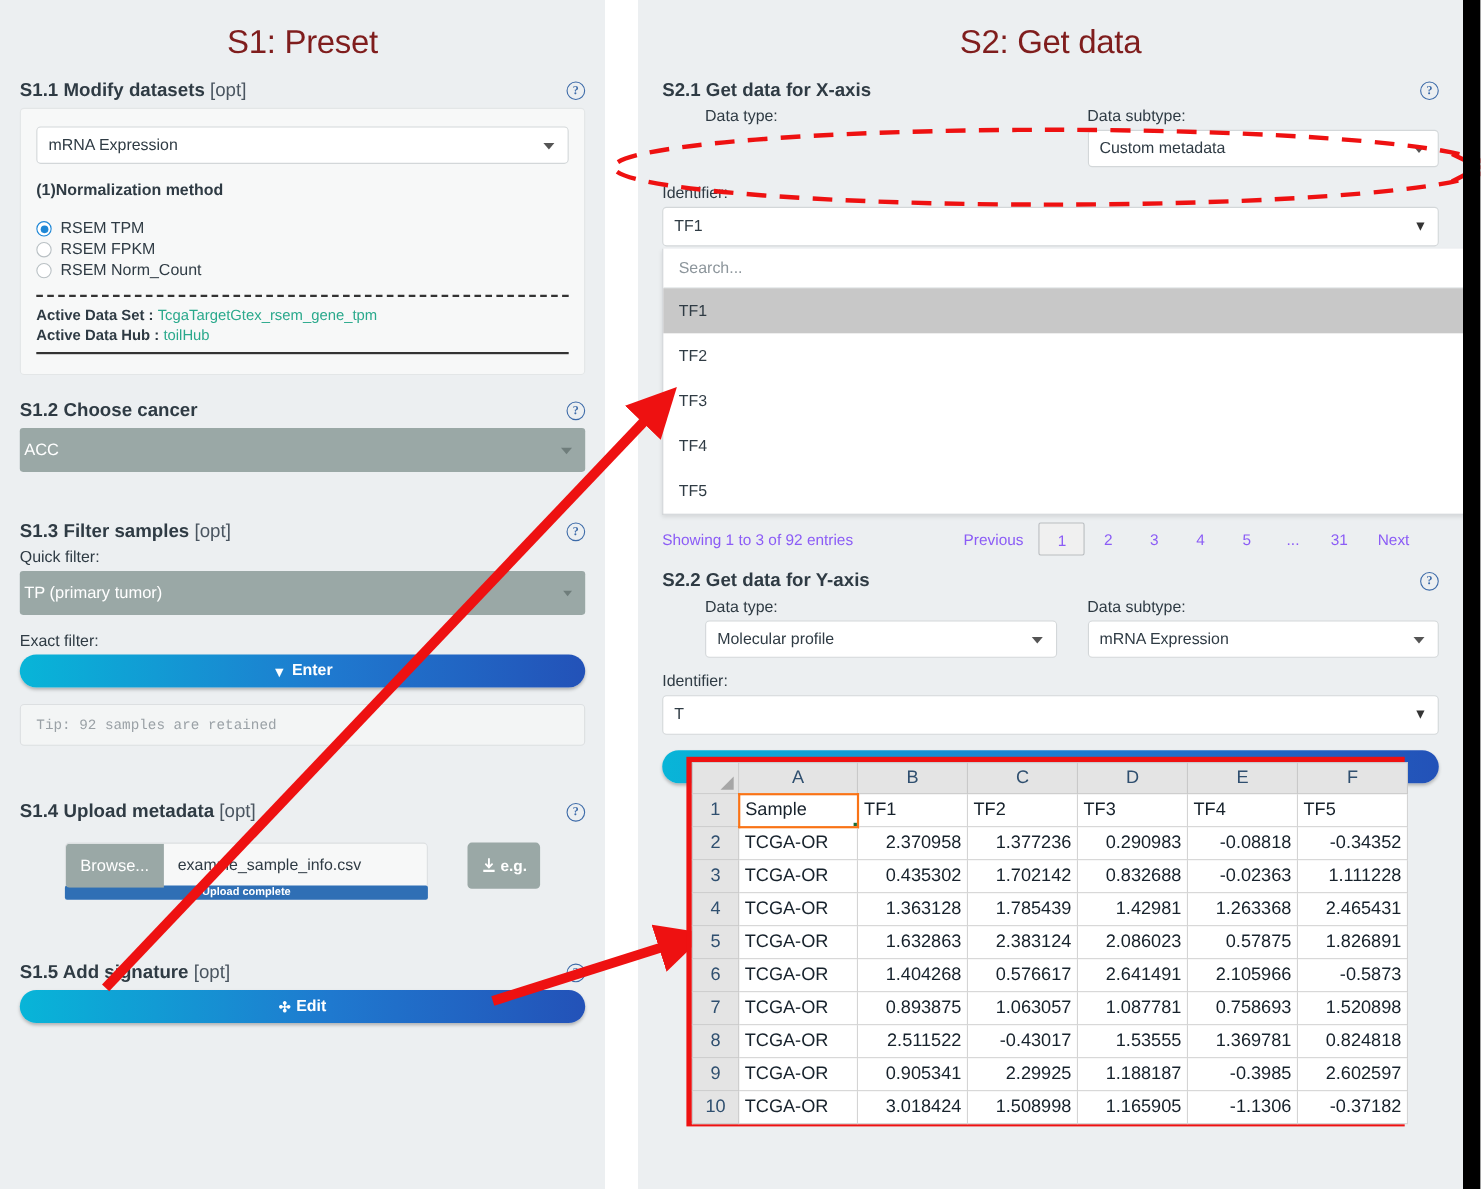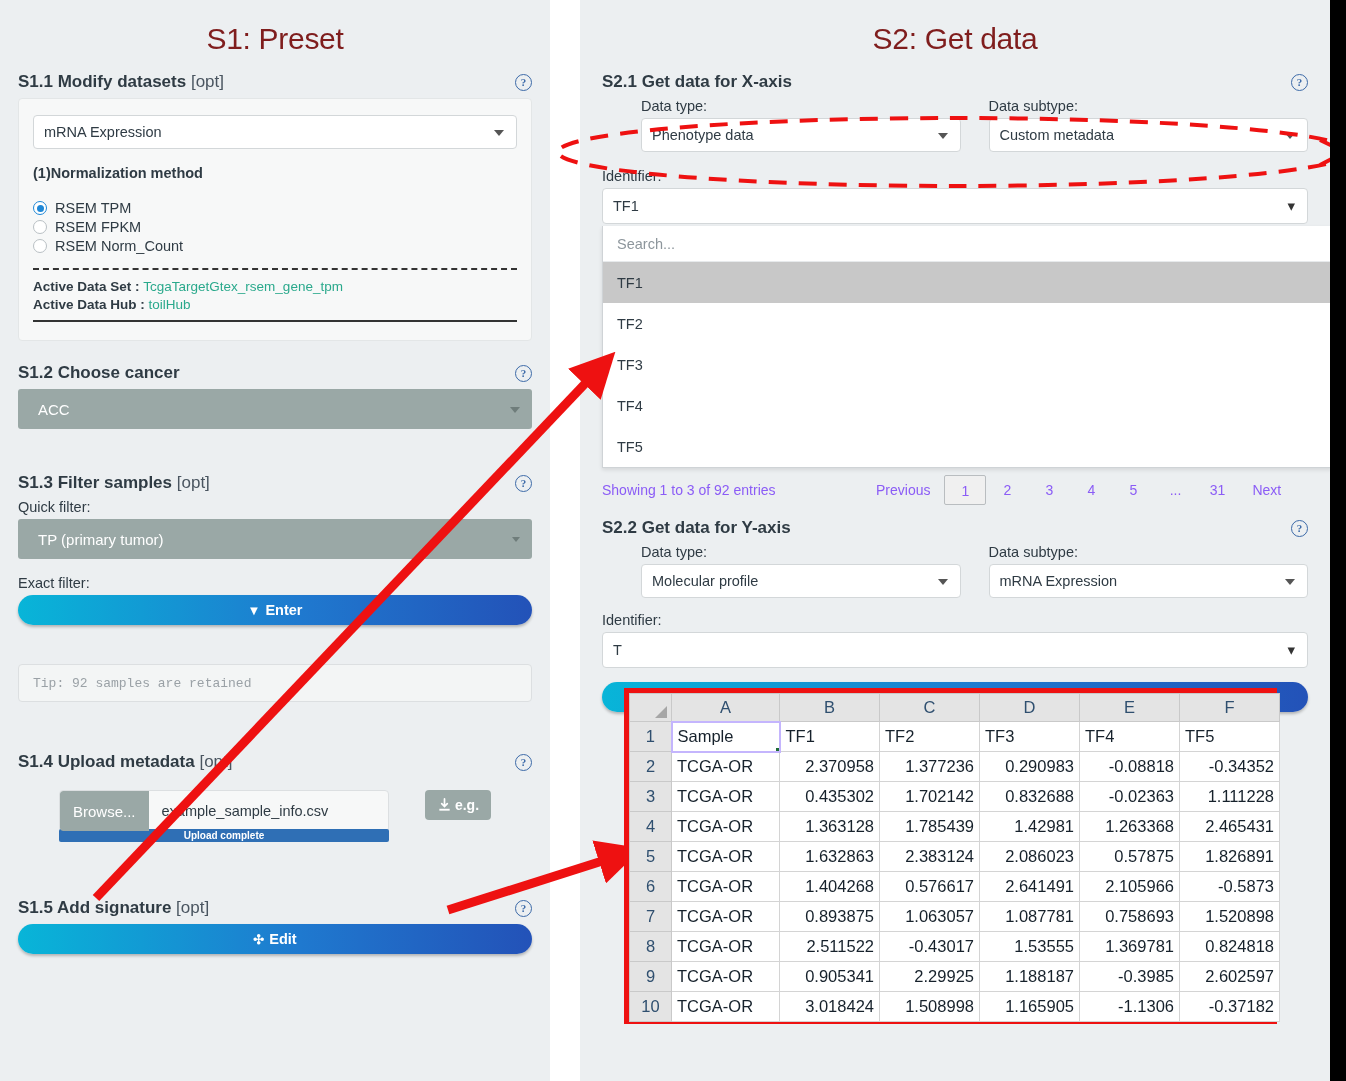--- a/index.html
+++ b/index.html
@@ -97,21 +97,21 @@
   .radio-lbl { font-size:14.5px; color:#2f3b44; }
 
   .dash-sep { border-top:2px dashed #333; margin:14px 0 9px 0; }
   .meta-line { font-size:13.5px; color:#2f3b44; font-weight:bold; margin:3px 0;}
   .meta-line span.val { color:#2aa98c; font-weight:normal; }
   .solid-sep { border-top:2px solid #333; margin-top:8px; }
 
   .gray-sel {
     background:#9aa8a6; color:#fff;
     height:40px; border-radius:3px;
-    display:flex; align-items:center; padding:0 20px;
+    display:flex; align-items:center; padding:0 4px;
     font-size:15px; position:relative;
   }
   .gray-sel .caret-sm { border-top-color:#6f7d7b; }
 
   .blue-btn {
     height:30px; border-radius:15px;
     background: linear-gradient(90deg,#08b5d8 0%, #1f79cf 55%, #2352b8 100%);
     color:#fff; font-size:14.5px; font-weight:bold;
     display:flex; align-items:center; justify-content:center;
     box-shadow:0 2px 3px rgba(0,0,0,.25);
@@ -137,21 +137,21 @@
   .file-name { display:flex;align-items:center; padding-left:13px; font-size:14.5px; color:#2f3b44;}
   .progress {
     height:13px; background:#2f6fb5; border-radius:2px;
     margin-top:-3px;
     display:flex; align-items:center; justify-content:center;
     color:#fff; font-size:10px; font-weight:bold;
   }
   .eg-btn {
     margin-left:36px;
     background:#9aa8a6; color:#fff;
-    width:66px; height:30px; border-radius:4px;
+    width:66px; height:42px; border-radius:4px;
     display:flex; align-items:center; justify-content:center;
     font-size:14px; font-weight:bold;
   }
   .eg-btn svg { margin-right:3px; }
 
   
   .s2-body { padding: 0 22px; position:relative; }
   .row2 { display:flex; gap:28px;margin-left:39px; }
   .col2 { flex:1; }
 
@@ -212,21 +212,21 @@
     background:#e4e4e4; color:#2f4f6f; text-align:center;
     width:42px; border:1px solid #c9c9c9;
   }
   .ss th.corner { width:42px; background:#e4e4e4; position:relative;}
   .ss th.corner:after{
     content:""; position:absolute; right:4px; bottom:3px;
     width:0;height:0;border-left:12px solid transparent;border-bottom:12px solid #a6a6a6;
   }
   .ss td.num { text-align:right; }
   .ss td.sample-hdr {
-    border:2px solid #c4b5fd; position:relative;margin-top:44px;
+    border:2px solid #f97316; position:relative;margin-top:44px;
   }
   .ss td.sample-hdr:after{
     content:""; position:absolute; right:-3px; bottom:-3px;
     width:6px;height:6px;background:#1d6b35;
   }
   .ss td.lbl-cell { text-align:left; }
 </style>
 </head>
 <body>
 
@@ -296,21 +296,21 @@
         <span>TP (primary tumor)</span>
         <span class="caret-sm" style="border-top-width:5px;border-left-width:4px;border-right-width:4px;"></span>
       </div>
 
       <div class="lbl" style="margin-top:16px;">Exact filter:</div>
       <div class="blue-btn">
         <span class="ic">▼</span>
         <span>Enter</span>
       </div>
 
-      <div class="tipbox" style="margin-top:39px;">
+      <div class="tipbox" style="margin-top:15px;">
         <span>Tip: 92 samples are retained</span>
       </div>
 
       <div class="sec-head" style="margin-top:50px;">
         <span>S1.4 Upload metadata</span>
         <span class="opt">[opt]</span>
         <span class="qmark">?</span>
       </div>
 
       <div class="upload-row" style="margin-top:18px;justify-content:center;">
@@ -353,24 +353,20 @@
     <div class="s2-body">
 
       <div class="sec-head">
         <span>S2.1 Get data for X-axis</span>
         <span class="qmark">?</span>
       </div>
 
       <div class="row2" style="margin-top:6px;">
         <div class="col2">
           <div class="lbl">Data type:</div>
-          <div class="sel-white">
-            <span>Phenotype data</span>
-            <span class="caret-sm"></span>
-          </div>
         </div>
         <div class="col2">
           <div class="lbl">Data subtype:</div>
           <div class="sel-white">
             <span>Custom metadata</span>
             <span class="caret-sm"></span>
           </div>
         </div>
       </div>
 

